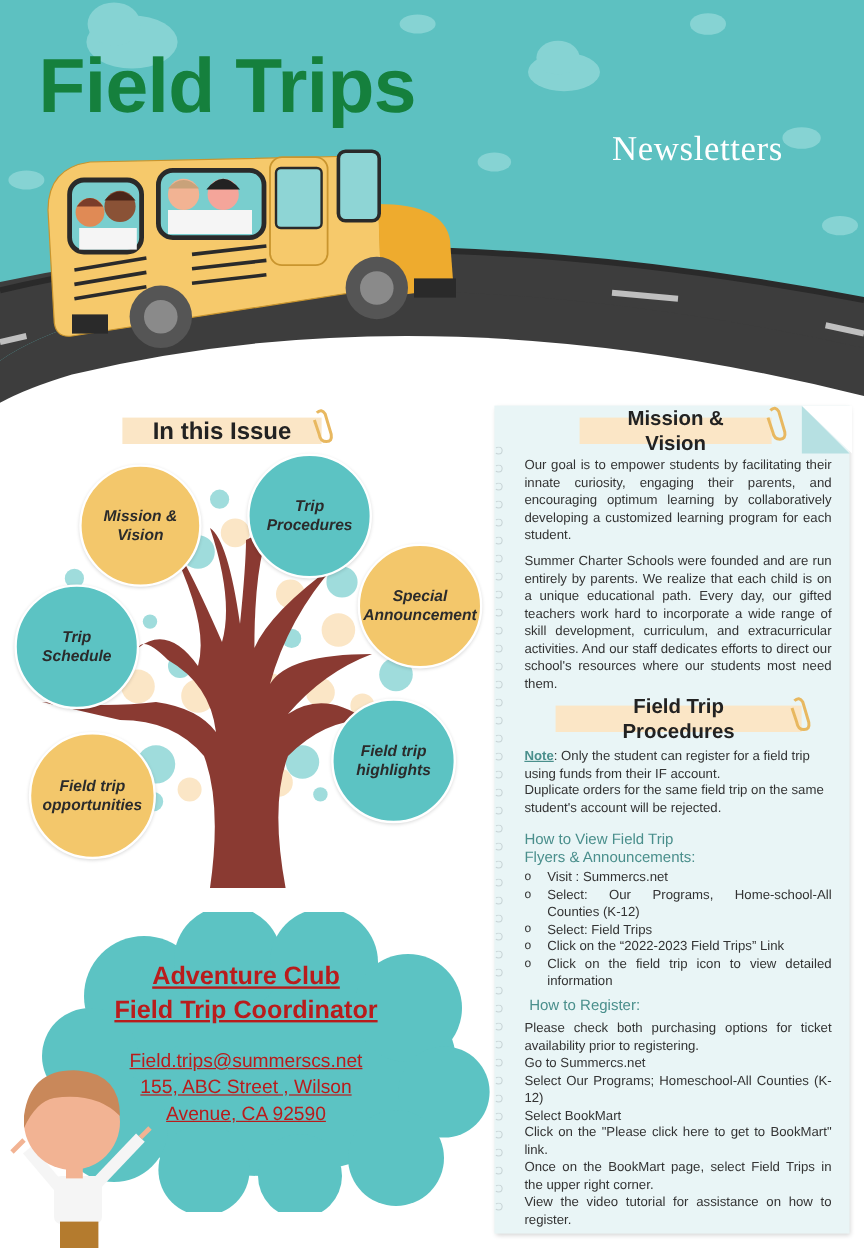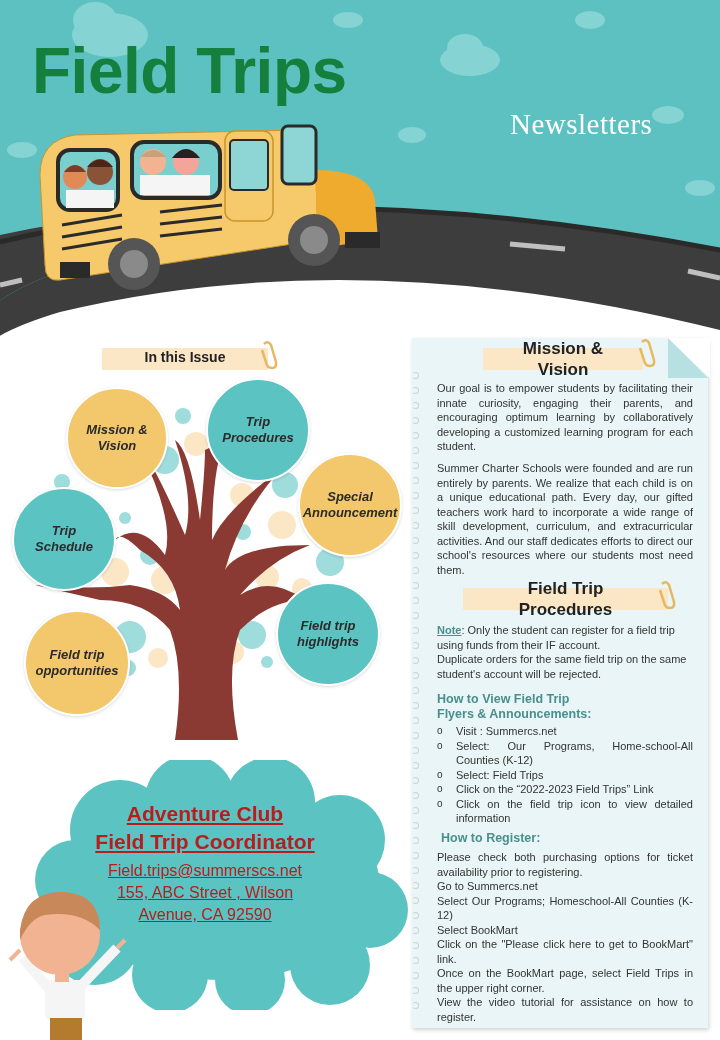--- a/index.html
+++ b/index.html
@@ -21,21 +21,21 @@
   .cloud-text { position: absolute; left: 40px; top: 800px; width: 330px; text-align: center; color: #b91c1c; z-index: 3; text-decoration: underline; }
   .cloud-text .h { font-size: 21px; font-weight: bold; line-height: 28px; }
   .cloud-text .l { font-size: 16px; line-height: 22px; }
 
   .notepad { position: absolute; left: 412px; top: 338px; width: 296px; height: 690px; background: #e9f5f6; box-shadow: 1px 2px 4px rgba(0,0,0,0.18); }
   .rings { position: absolute; left: 412px; top: 372px; width: 10px; height: 650px; }
   .ring { width: 7px; height: 7px; border-radius: 50%; border: 1.5px solid #c8d4d6; border-left-color: transparent; margin-bottom: 8px; }
 
   .np-content { position: absolute; left: 437px; width: 256px; font-size: 11px; color: #333333; line-height: 14.5px; }
   .justify { text-align: justify; }
-  .np-sub { color: #4a8f8c; font-weight: bold; font-size: 12.5px; line-height: 15px; }
+  .np-sub { color: #4a8f8c; font-weight: normal; font-size: 12.5px; line-height: 15px; }
   .np-list { list-style: none; }
   .np-list li { position: relative; padding-left: 19px; }
   .np-list li::before { content: "o"; position: absolute; left: 0; top: 0; font-size: 10px; }
   .note-link { color: #4a8f8c; text-decoration: underline; font-weight: bold; margin-top: 16px; }
 </style>
 </head>
 <body>
 
 <div class="header">
   <div class="sky"></div>
@@ -102,21 +102,21 @@
         <circle cx="134" cy="264" r="14" fill="#8a8a8a"></circle>
       <circle cx="314" cy="240" r="26" fill="#555"></circle>
         <circle cx="314" cy="240" r="14" fill="#8a8a8a"></circle>
     </g>
   </svg>
   <div class="title">Field Trips</div>
   <div class="subtitle">Newsletters</div>
 </div>
 
 <div class="section-tag" style="left:102px;top:348px;width:166px;">
-  <span style="top:1px;font-size:14px;">In this Issue</span>
+  <span style="top:1px;font-size:20px;">In this Issue</span>
 </div>
 <svg style="position:absolute;left:258px;top:340px" width="20" height="30">
   <path d="M6 4 Q 10 0 13 5 L 18 22 Q 19 28 14 28 Q 9 28 8 22 L 4 10" stroke="#e8b860" stroke-width="2.5" fill="none"></path>
 </svg>
 
 <div class="tree-wrap">
   <svg width="410" height="400" style="position:absolute;left:0;top:0">
 
     <g>
       <circle cx="183" cy="76" r="8" fill="#9fdcdc"></circle>
@@ -179,21 +179,21 @@
       <circle cx="300" cy="205" r="40"></circle>
     <circle cx="220" cy="220" r="35"></circle>
       <circle cx="140" cy="215" r="38"></circle>
       <circle cx="65" cy="180" r="45"></circle>
     <circle cx="45" cy="120" r="40"></circle>
   </g>
 </svg>
 <div class="cloud-text">
   <div class="h">Adventure Club</div>
   <div class="h">Field Trip Coordinator</div>
-  <div class="l" style="margin-top:4px">Field.trips@summerscs.net</div>
+  <div class="l" style="margin-top:18px">Field.trips@summerscs.net</div>
   <div class="l">155, ABC Street , Wilson</div>
   <div class="l">Avenue, CA 92590</div>
 </div>
 <svg style="position:absolute;left:5px;top:880px;z-index:4" width="125" height="160">
   <path d="M15 70 L 5 80" stroke="#f2b393" stroke-width="4"></path>
   <path d="M18 78 L 45 110" stroke="#f5f5f5" stroke-width="10"></path>
   <path d="M72 110 L 112 68" stroke="#f5f5f5" stroke-width="10"></path>
   <path d="M112 68 L 120 60" stroke="#f2b393" stroke-width="4"></path>
   <rect x="40" y="100" width="40" height="40" rx="6" fill="#f5f5f5"></rect>
   <rect x="45" y="138" width="32" height="22" fill="#b47b2e"></rect>

